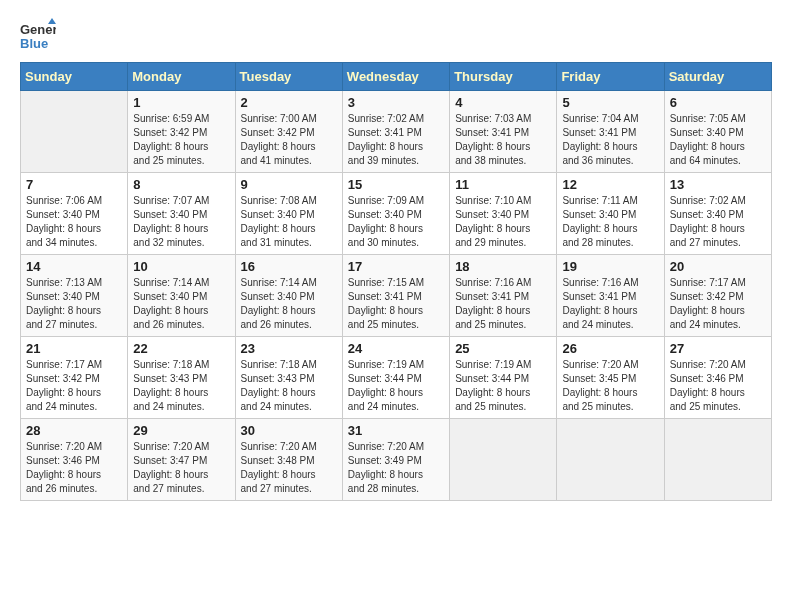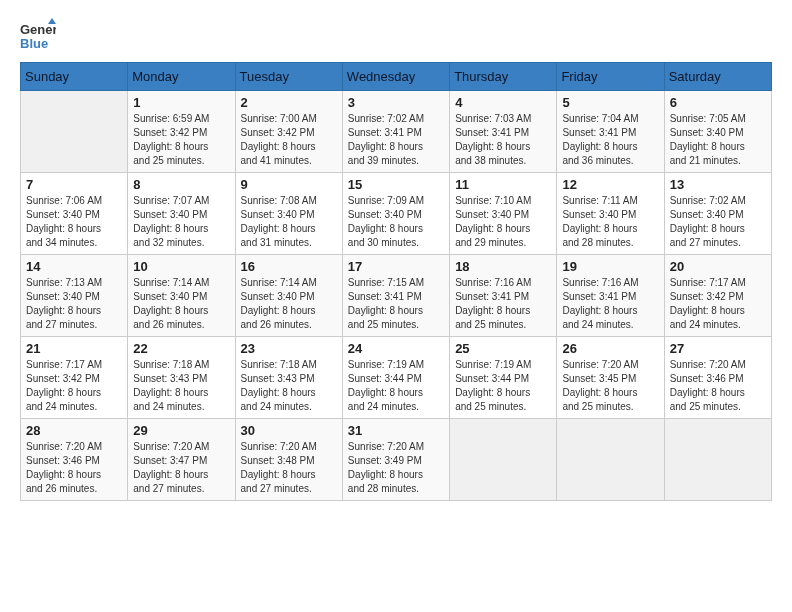--- a/index.html
+++ b/index.html
@@ -37,25 +37,25 @@
       font-size: 14px;
       color: #555;
     }
     .calendar {
       width: 100%;
       border-collapse: collapse;
       font-size: 11px;
     }
     .calendar thead tr th {
       background-color: #3a7fc1;
-      color: #0f172a;
+      color: #fef9c3;
       padding: 6px 4px;
       text-align: left;
       font-size: 13px;
-      font-weight: normal;
+      font-weight: bold;
       border: 1px solid #2e6ea6;
     }
     .calendar tbody tr td {
       border: 1px solid #ccc;
       vertical-align: top;
       padding: 4px 5px;
       width: calc(100% / 7);
       min-height: 70px;
       background: #fff;
     }
@@ -154,21 +154,21 @@
             <div>Daylight: 8 hours</div>
             <div>and 36 minutes.</div>
           </div>
         </td>
         <td>
           <span class="day-number">6</span>
           <div class="day-info">
             <div>Sunrise: 7:05 AM</div>
             <div>Sunset: 3:40 PM</div>
             <div>Daylight: 8 hours</div>
-            <div>and 21 minutes.</div>
+            <div>and 64 minutes.</div>
           </div>
         </td>
       </tr>
       <tr>
         <td>
           <span class="day-number">7</span>
           <div class="day-info">
             <div>Sunrise: 7:06 AM</div>
             <div>Sunset: 3:40 PM</div>
             <div>Daylight: 8 hours</div>

